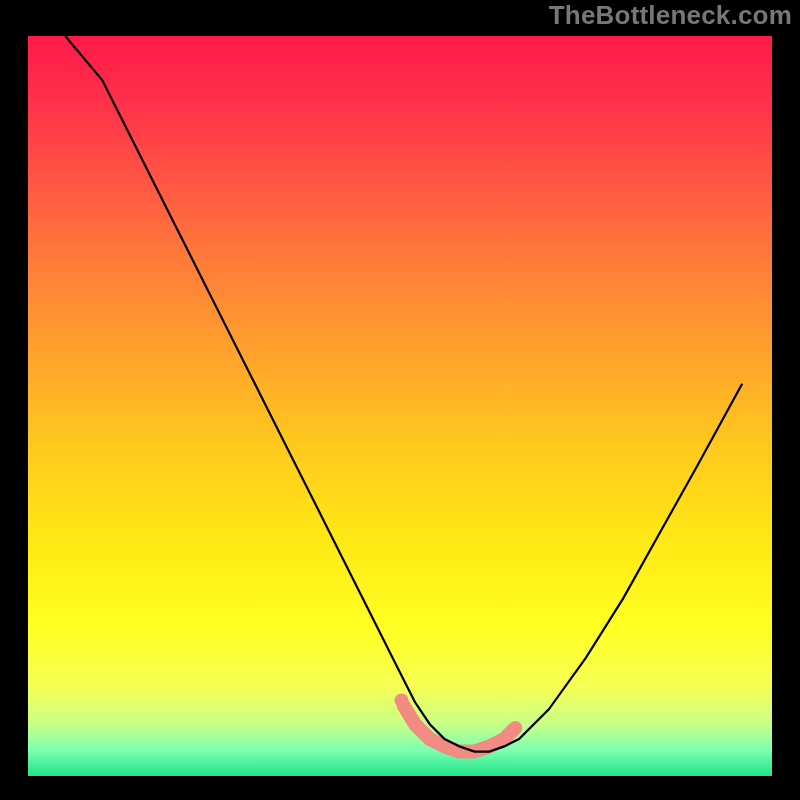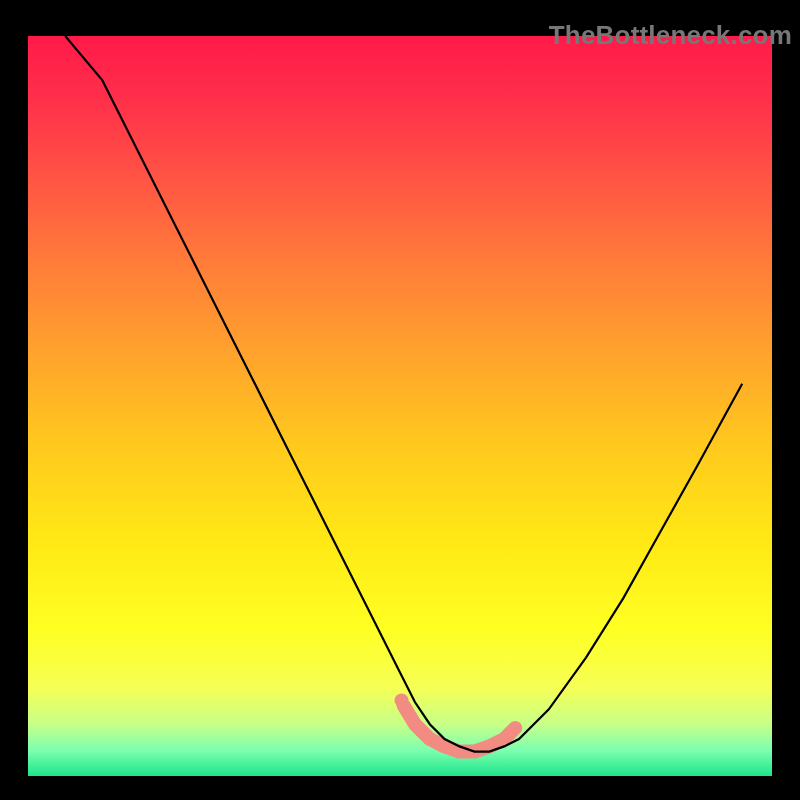--- a/index.html
+++ b/index.html
@@ -46,14 +46,14 @@
           <stop offset="100%" stop-color="#1de58a"></stop>
         </linearGradient>
     </defs>
     <rect id="bg-rect" fill="url(#bg-grad)" x="28" y="36" width="744" height="740"></rect>
     <g id="annot-layer">
         <path d="M 403.7 705.7 L 414.9 724.2 L 429.8 739.0 L 444.6 746.4 L 459.5 751.6 L 474.4 751.6 L 489.3 746.4 L 504.2 739.0 L 515.3 727.9" fill="none" stroke="#f28b82" stroke-width="14" stroke-linecap="round" stroke-linejoin="round"></path>
         <circle cx="401.5" cy="700.5" r="7" fill="#f28b82"></circle>
       </g>
     <path id="curve-path" fill="none" stroke="#000" stroke-width="2.2" d="M 65.2 36.0 L 102.4 80.4 L 139.6 154.4 L 176.8 228.4 L 214.0 302.4 L 251.2 376.4 L 288.4 450.4 L 325.6 524.4 L 362.8 598.4 L 400.0 672.4 L 414.9 702.0 L 429.8 724.2 L 444.6 739.0 L 459.5 746.4 L 474.4 751.6 L 489.3 751.6 L 504.2 746.4 L 519.0 739.0 L 548.8 709.4 L 586.0 657.6 L 623.2 598.4 L 660.4 531.8 L 697.6 465.2 L 742.2 383.8"></path>
   </svg>
-  <div class="watermark" style="right:8px; top:20px;">TheBottleneck.com</div>
+  <div class="watermark" style="right:8px; top:0;">TheBottleneck.com</div>
 </div>
 
 </body></html>

